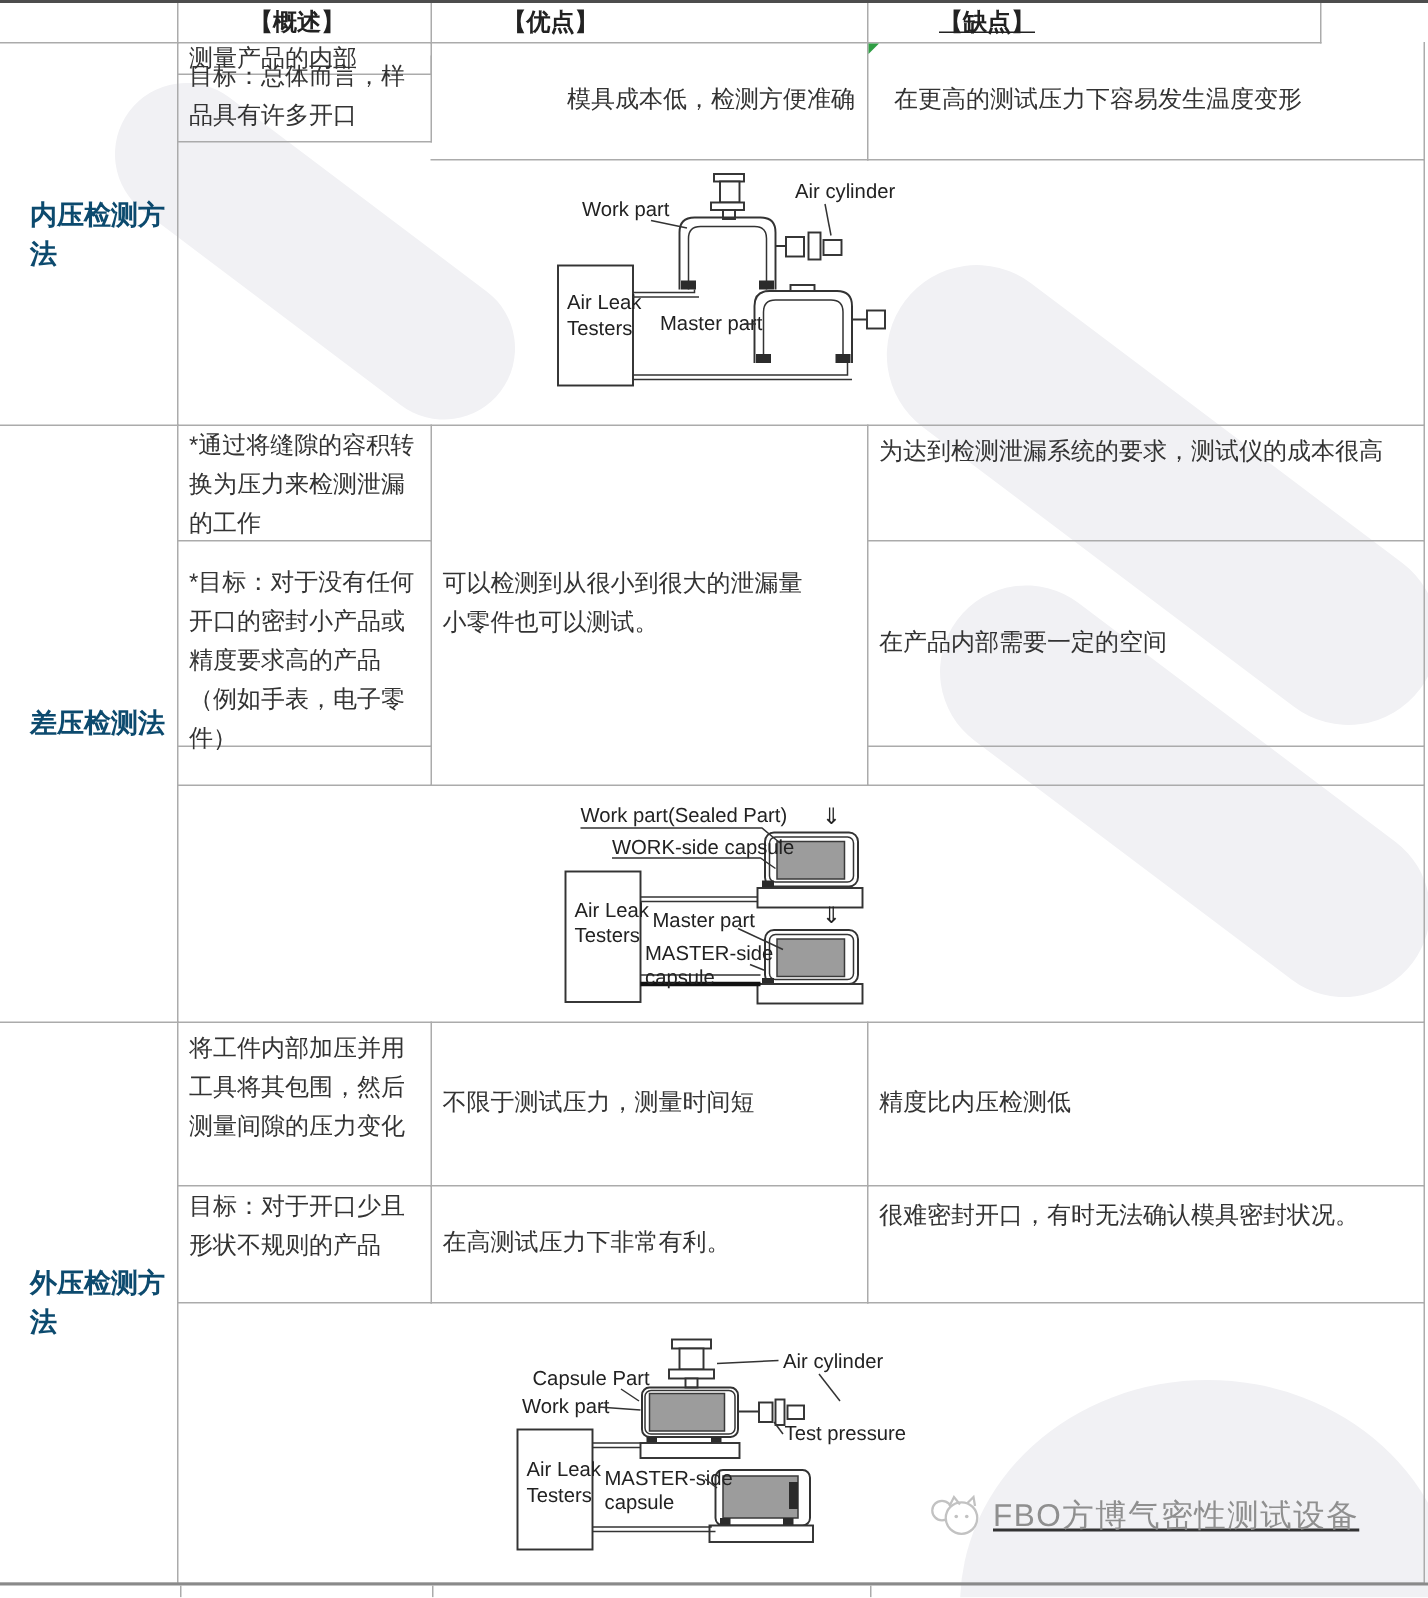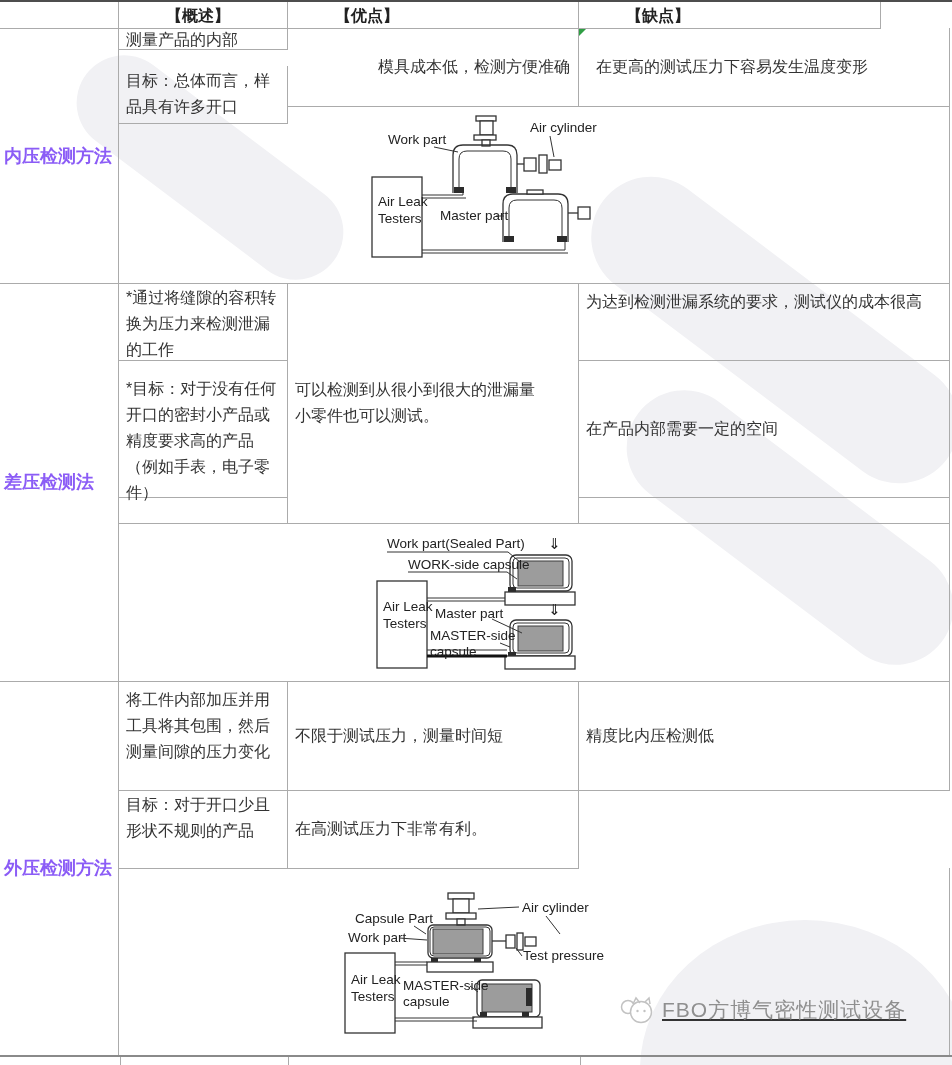--- a/index.html
+++ b/index.html
@@ -14,22 +14,22 @@
   .wm.bar{border-radius:60px;}
   
   .topline{position:absolute;left:0;top:0;width:952px;height:2px;background:#4d4d4d;z-index:3;}
   .bottomline{position:absolute;left:0;top:1055px;width:952px;height:2px;background:#8a8a8a;z-index:3;}
   .stub{position:absolute;top:1057px;width:1px;height:8px;background:var(--border);z-index:3;}
   
   .cell{position:absolute;box-sizing:border-box;background:transparent;z-index:1;
         border-right:1px solid var(--border);border-bottom:1px solid var(--border);
         font-size:16px;line-height:26px;padding:2px 8px;color:var(--ink);}
   .cell.head{font-weight:bold;color:#222;line-height:24px;padding-left:48px;}
-  .cell.rowlabel{display:flex;align-items:center;font-weight:bold;font-size:18px;color:#8b5cf6;
-        padding:2px 2px 2px 4px;letter-spacing:0px;}
+  .cell.rowlabel{display:flex;align-items:center;font-weight:bold;font-size:18px;color:#0c4a6e;
+        padding:2px 2px 2px 20px;letter-spacing:0px;}
   .vcenter{display:flex;align-items:center;}
   .pros-pad{padding-left:30px;}
   .corner-marker{position:absolute;left:1px;top:1px;width:0;height:0;
         border-top:7px solid #2f9e44;border-right:7px solid transparent;}
   .diagcell{padding:0;}
   .diagcell svg{display:block;}
   
   .d-line{stroke:#333;stroke-width:1.3;fill:none;}
   .d-thin{stroke:#333;stroke-width:1;fill:none;}
   .d-thick{stroke:#111;stroke-width:3;fill:none;}
@@ -50,27 +50,27 @@
   <div class="wm bar" style="left:55px;top:120px;width:310px;height:95px;transform:rotate(37deg);"></div>
   <div class="wm bar" style="left:560px;top:270px;width:430px;height:120px;transform:rotate(37deg);"></div>
   <div class="wm bar" style="left:600px;top:470px;width:380px;height:115px;transform:rotate(37deg);border-radius:70px;"></div>
   <div class="wm" style="left:640px;top:920px;width:330px;height:300px;border-radius:50% 50% 0 50%;"></div>
 
   <div class="topline"></div>
 
   <div class="cell head" style="left:0;top:2px;width:119px;height:27px;"></div>
   <div class="cell head" style="left:118px;top:2px;width:170px;height:27px;"><span>【概述】</span></div>
   <div class="cell head" style="left:287px;top:2px;width:292px;height:27px;"><span>【优点】</span></div>
-  <div class="cell head" style="left:578px;top:2px;width:303px;height:27px;"><span>【缺点】</span></div>
+  <div class="cell head" style="left:578px;top:2px;width:303px;height:27px;text-decoration:underline;"><span>【缺点】</span></div>
 
   <div class="cell rowlabel" style="left:0;top:28px;width:119px;height:256px;">
       <span>内压检测方法</span>
     </div>
   <div class="cell" style="left:118px;top:28px;width:170px;height:22px;line-height:19px;"><span>测量产品的内部</span></div>
-  <div class="cell" style="left:118px;top:66px;width:170px;height:58px;"><span>目标：总体而言，样品具有许多开口</span></div>
+  <div class="cell" style="left:118px;top:37px;width:170px;height:58px;"><span>目标：总体而言，样品具有许多开口</span></div>
   <div class="cell vcenter pros-pad" style="left:287px;top:28px;width:292px;height:79px;justify-content:flex-end;">
       <span>模具成本低，检测方便准确</span>
     </div>
   <div class="cell vcenter" style="left:578px;top:28px;width:372px;height:79px;padding-left:18px;">
     <span class="corner-marker"></span>
     <span>在更高的测试压力下容易发生温度变形</span>
   </div>
 
   <div class="cell diagcell" style="left:118px;top:106px;width:832px;height:178px;">
     <svg width="831" height="177" viewBox="0 0 831 177">
@@ -179,20 +179,21 @@
   <div class="cell" style="left:118px;top:790px;width:170px;height:79px;"><span>目标：对于开口少且形状不规则的产品</span></div>
   <div class="cell vcenter" style="left:287px;top:681px;width:292px;height:110px;">
       <span>不限于测试压力，测量时间短</span>
     </div>
   <div class="cell vcenter" style="left:287px;top:790px;width:292px;height:79px;">
       <span>在高测试压力下非常有利。</span>
     </div>
   <div class="cell vcenter" style="left:578px;top:681px;width:372px;height:110px;">
       <span>精度比内压检测低</span>
     </div>
+  <div class="cell" style="left:578px;top:790px;width:372px;height:79px;padding-top:8px;"><span>很难密封开口，有时无法确认模具密封状况。</span></div>
 
   <div class="cell diagcell" style="left:118px;top:868px;width:832px;height:188px;">
     <svg width="831" height="187" viewBox="0 0 831 187">
 
       <rect class="d-box" x="330" y="25" width="26" height="6"></rect>
       <rect class="d-box" x="335" y="31" width="16" height="14"></rect>
       <rect class="d-box" x="328" y="45" width="30" height="6"></rect>
       <rect class="d-box" x="339" y="51" width="8" height="6"></rect>
 
       <rect class="d-line" x="310" y="57" width="64" height="33" rx="5"></rect>

